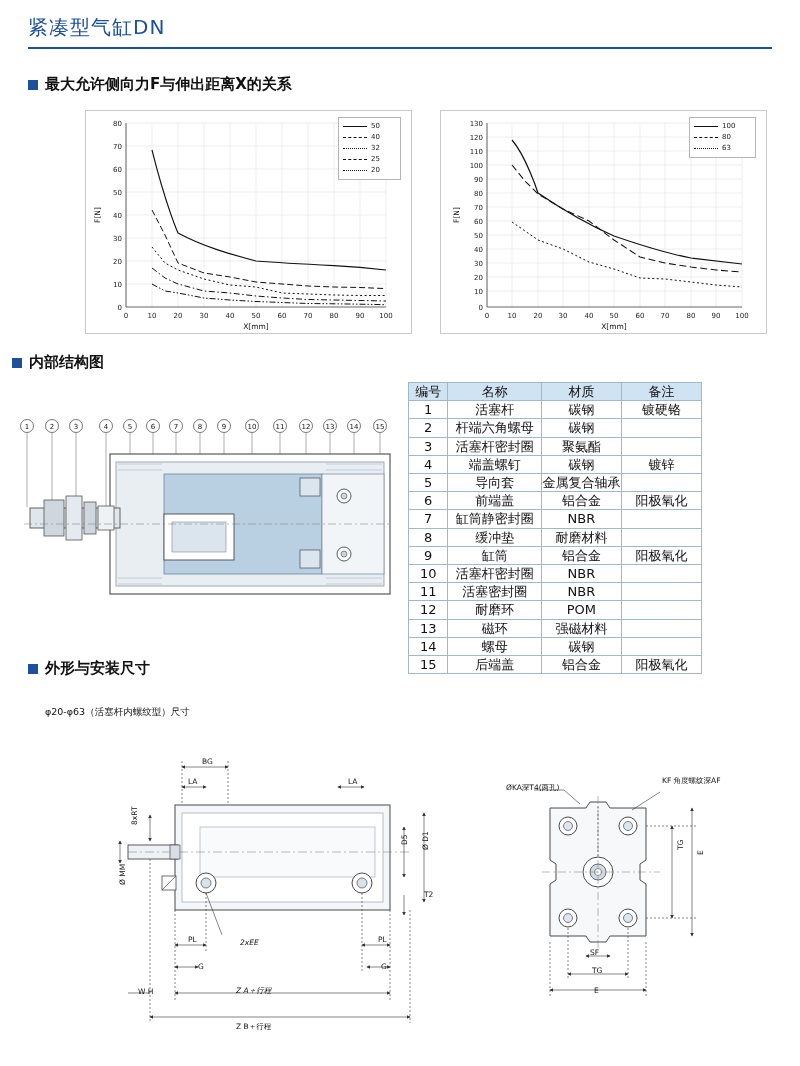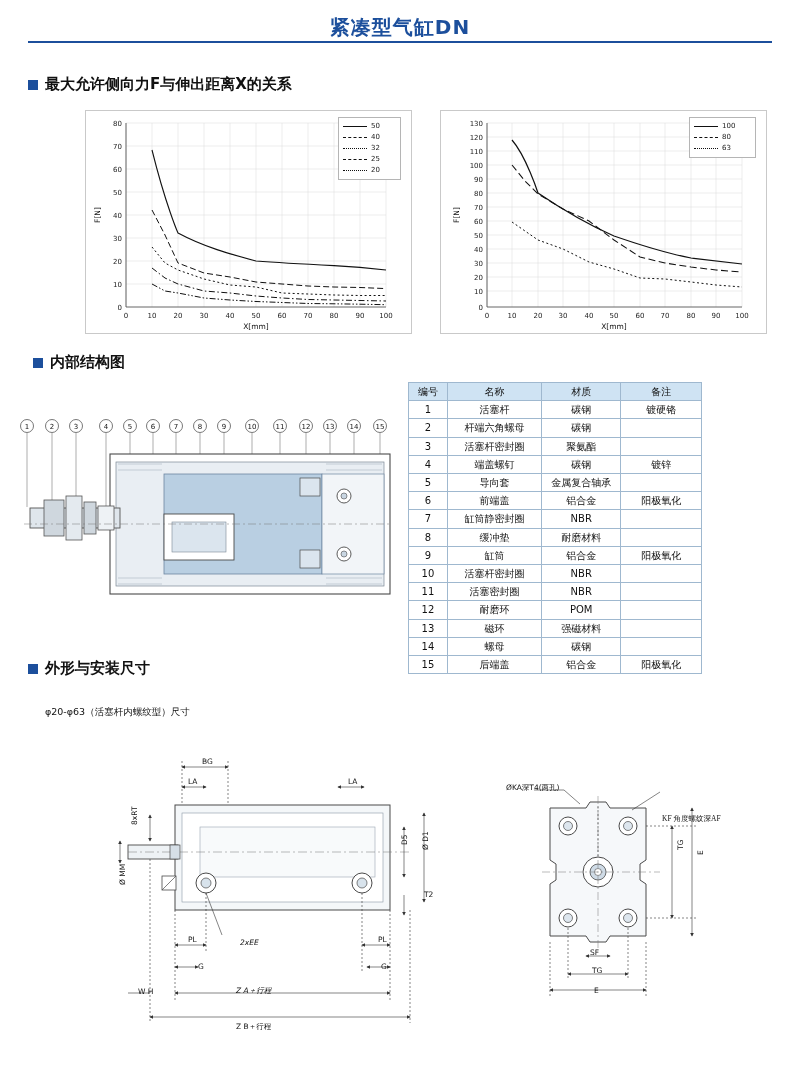--- a/index.html
+++ b/index.html
@@ -6,22 +6,22 @@
   body{
     width:800px;height:1066px;background:#ffffff;
     font-family:"DejaVu Sans","Liberation Sans",sans-serif;
     color:#1a1a1a;position:relative;overflow:hidden;
   }
   .page{position:relative;width:800px;height:1066px;}
 
   
   .header{position:absolute;left:28px;top:14px;width:744px;}
   .header-title{
-    text-align:center;font-size:20px;font-weight:bold;color:#1c4f9c;
-    letter-spacing:1px;
+    text-align:left;font-size:20px;font-weight:normal;color:#1c4f9c;
+    letter-spacing:1px;padding-bottom:6px;
   }
   .header-rule{height:2px;background:#1c4f9c;width:100%;}
 
   
   .sect{position:absolute;display:flex;align-items:center;gap:7px;}
   .sq{width:10px;height:10px;background:#1c4f9c;display:inline-block;}
   .sect-label{font-size:15px;font-weight:bold;color:#111;}
 
   
   .chart-box{
@@ -32,21 +32,21 @@
     position:absolute;border:1px solid #b5b5b5;background:#fff;
     font-size:7px;color:#222;padding:3px 5px 3px 4px;line-height:11px;
   }
   .legend-row{display:flex;align-items:center;gap:4px;height:11px;}
   .legend-key{width:24px;height:0;border-top-width:1.2px;border-top-style:solid;border-color:#111;}
   .axis-label{font-size:7px;fill:#222;}
 
   
   .parts-table{
     position:absolute;left:408px;top:382px;width:294px;
-    border-collapse:collapse;font-size:10px;color:#111;
+    border-collapse:collapse;font-size:13px;color:#111;
   }
   .parts-table th,.parts-table td{
     border:1px solid #9fb8cf;text-align:center;height:17.2px;padding:0;
     line-height:17.2px;
   }
   .parts-table th{background:#cfe3f3;font-weight:normal;}
   .parts-table td.num{width:46px;}
   .parts-table td.name{width:120px;}
   .parts-table td.mat{width:96px;}
   .parts-table td.note{width:102px;}
@@ -237,21 +237,21 @@
           <span class="legend-key" style="border-top-style:dashed;"></span>
           <span>80</span>
         </div>
       <div class="legend-row">
           <span class="legend-key" style="border-top-style:dotted;"></span>
           <span>63</span>
         </div>
     </div>
   </div>
 
-  <div class="sect" style="left:33px;top:353px;">
+  <div class="sect" style="left:12px;top:353px;">
     <span class="sq"></span>
     <span class="sect-label">内部结构图</span>
   </div>
 
   <div style="position:absolute;left:14px;top:412px;width:380px;height:200px;">
     <svg viewBox="0 0 380 200" width="380" height="200">
 
       <g stroke="#777" stroke-width="0.6">
         <line x1="13" y1="21" x2="13" y2="95"></line>
         <line x1="38" y1="21" x2="38" y2="88"></line>
@@ -583,20 +583,20 @@
         <line x1="48" y1="214" x2="108" y2="214" marker-start="url(#arl2)" marker-end="url(#ar2)"></line>
         <line x1="30" y1="230" x2="126" y2="230" marker-start="url(#arl2)" marker-end="url(#ar2)"></line>
         <line x1="48" y1="168" x2="48" y2="220" stroke-dasharray="2,2"></line>
         <line x1="108" y1="168" x2="108" y2="220" stroke-dasharray="2,2"></line>
         <line x1="30" y1="182" x2="30" y2="236" stroke-dasharray="2,2"></line>
         <line x1="126" y1="182" x2="126" y2="236" stroke-dasharray="2,2"></line>
       </g>
     </svg>
   </div>
   <div class="dimlabel" style="left:506px;top:783px;">ØKA深T4(两孔)</div>
-  <div class="dimlabel" style="left:662px;top:814px;font-family:Liberation Serif, serif;">KF 角度螺纹深AF</div>
+  <div class="dimlabel" style="left:662px;top:776px;">KF 角度螺纹深AF</div>
   <div class="dimlabel vert" style="left:676px;top:850px;">TG</div>
   <div class="dimlabel vert" style="left:696px;top:855px;">E</div>
   <div class="dimlabel" style="left:590px;top:948px;">SF</div>
   <div class="dimlabel" style="left:592px;top:966px;">TG</div>
   <div class="dimlabel" style="left:594px;top:986px;">E</div>
 
 </div>
 
 </body></html>

